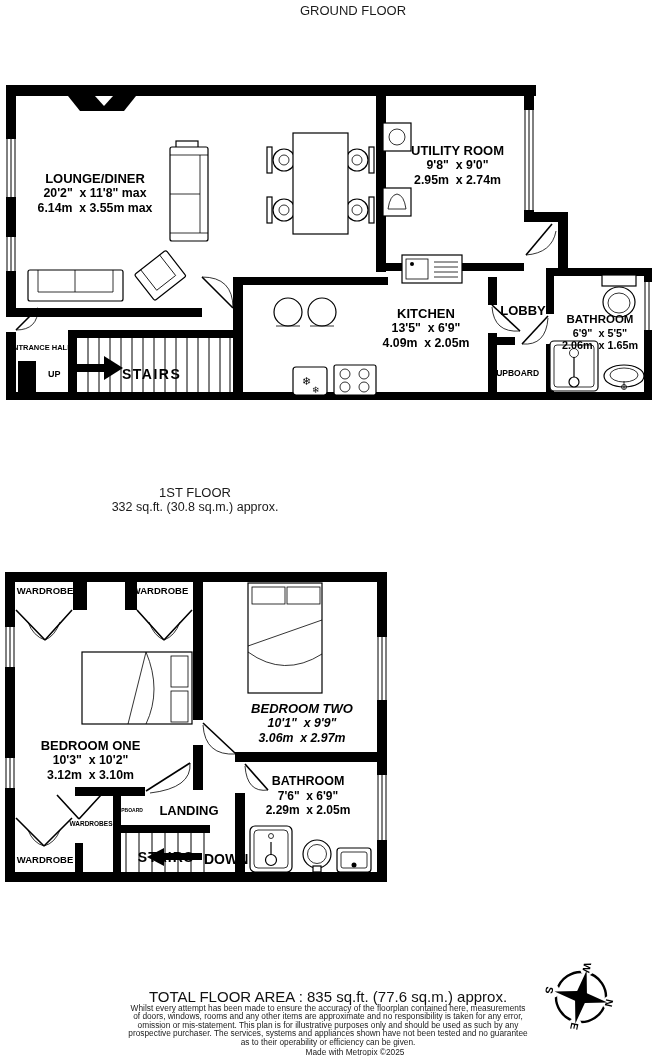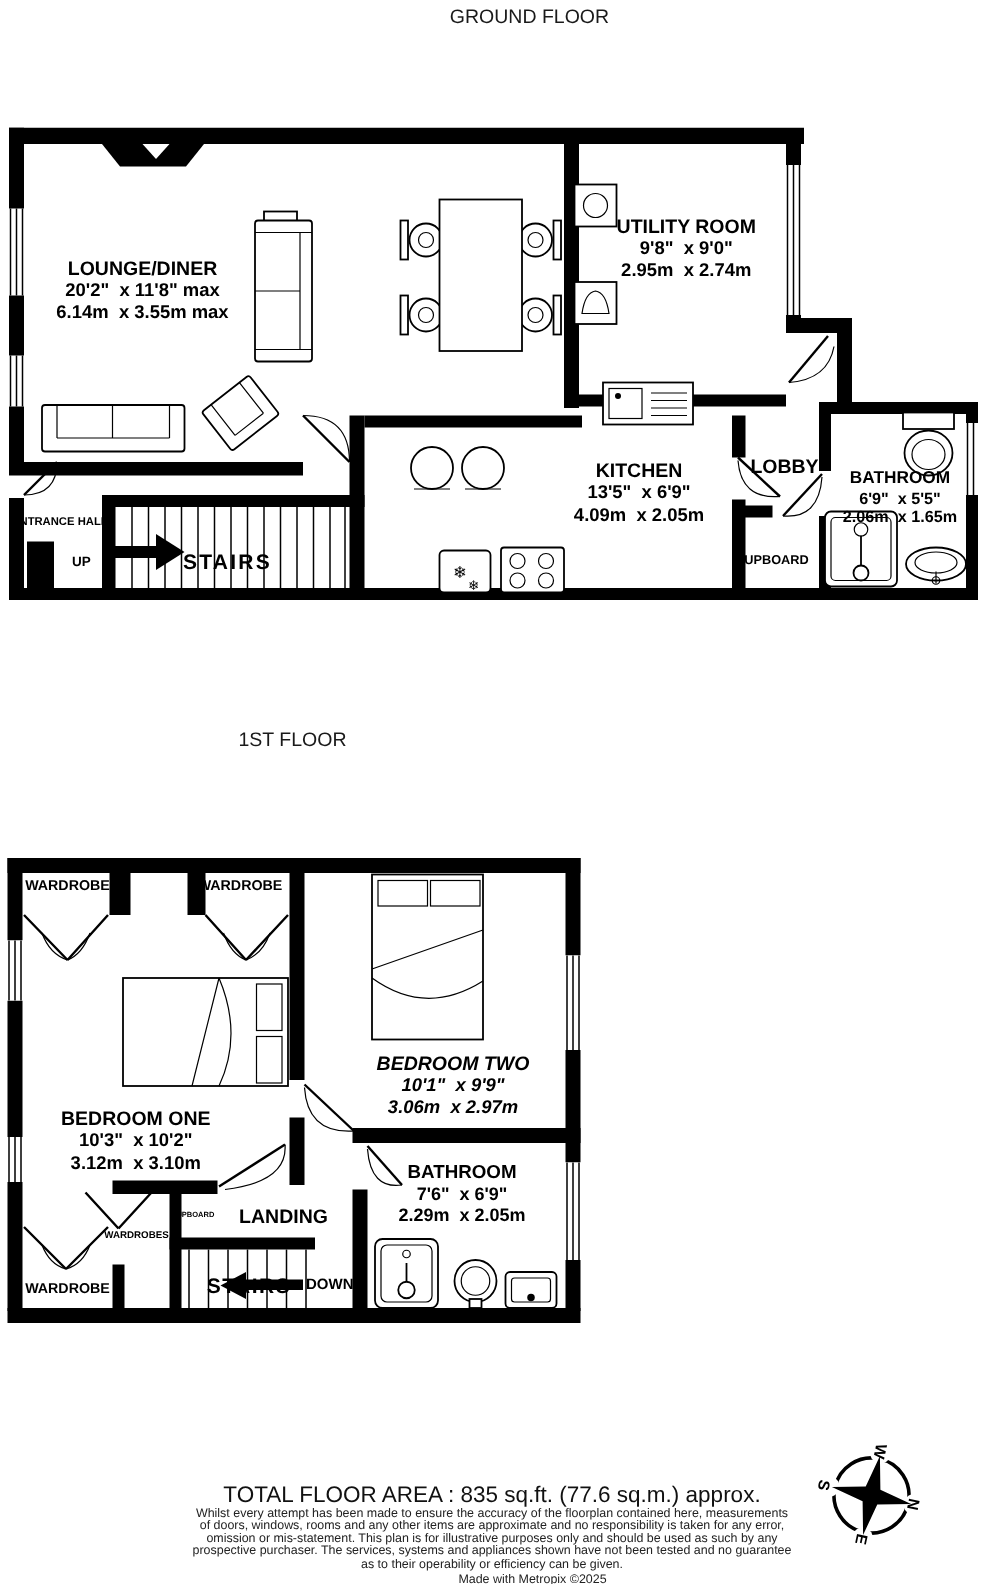--- a/index.html
+++ b/index.html
@@ -208,20 +208,21 @@
   <div class="sm-dims">6'9"  x 5'5"</div>
   <div class="sm-dims">2.06m  x 1.65m</div>
 </div>
 <div class="tiny" style="left:8px;top:343px;font-size:7.5px;">ENTRANCE HALL</div>
 <div class="tiny" style="left:48px;top:369px;font-size:9px;">UP</div>
 <div class="tiny" style="left:122px;top:366px;font-size:14px;letter-spacing:1.5px;">STAIRS</div>
 <div class="tiny" style="left:490px;top:368px;font-size:8.5px;">CUPBOARD</div>
 
 <div class="heading" style="top:485px;width:390px;">
   <div>1ST FLOOR</div>
+  <div class="sub">332 sq.ft. (30.8 sq.m.) approx.</div>
 </div>
 
 <svg class="plan-svg" style="top:560px;" width="400" height="332" viewBox="0 0 400 332">
   <g>
     <rect class="wall" x="5" y="12" width="382" height="10"></rect>
     <rect class="wall" x="5" y="12" width="10" height="55"></rect>
     <rect class="wall" x="5" y="107" width="10" height="91"></rect>
     <rect class="wall" x="5" y="228" width="10" height="86"></rect>
     <rect class="wall" x="377" y="12" width="10" height="65"></rect>
     <rect class="wall" x="377" y="140" width="10" height="75"></rect>
@@ -312,21 +313,21 @@
 <div class="room-label" style="left:248px;top:774px;width:120px;">
   <div class="room-name" style="font-size:12.5px;">BATHROOM</div>
   <div class="room-dims" style="font-size:12px;">7'6"  x 6'9"</div>
   <div class="room-dims" style="font-size:12px;">2.29m  x 2.05m</div>
 </div>
 <div class="tiny" style="left:148px;top:803px;width:82px;text-align:center;font-size:13px;">LANDING</div>
 <div class="tiny" style="left:68px;top:820px;width:46px;text-align:center;font-size:6.5px;">WARDROBES</div>
 <div class="tiny" style="left:114px;top:807px;width:28px;text-align:center;font-size:5px;">CUPBOARD</div>
 <div class="tiny" style="left:12px;top:854px;width:66px;text-align:center;font-size:9.5px;">WARDROBE</div>
 <div class="tiny" style="left:130px;top:849px;width:72px;text-align:center;font-size:14px;letter-spacing:1px;">STAIRS</div>
-<div class="tiny" style="left:204px;top:851px;width:36px;font-size:10px;">DOWN</div>
+<div class="tiny" style="left:204px;top:851px;width:36px;font-size:14px;">DOWN</div>
 
 <div class="arrow-shaft" style="left:164px;top:853px;width:38px;height:7px;"></div>
 <div class="arrow-head-left" style="left:147px;top:848px;"></div>
 
 <div class="footer-total">TOTAL FLOOR AREA : 835 sq.ft. (77.6 sq.m.) approx.</div>
 <div class="footer-disclaimer">Whilst every attempt has been made to ensure the accuracy of the floorplan contained here, measurements
 of doors, windows, rooms and any other items are approximate and no responsibility is taken for any error,
 omission or mis-statement. This plan is for illustrative purposes only and should be used as such by any
 prospective purchaser. The services, systems and appliances shown have not been tested and no guarantee
 as to their operability or efficiency can be given.</div>

